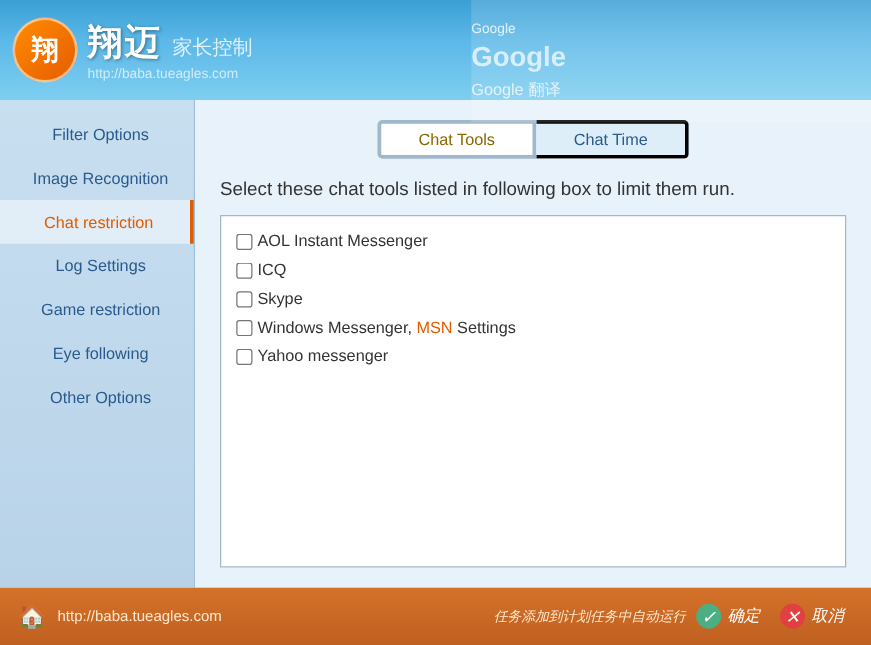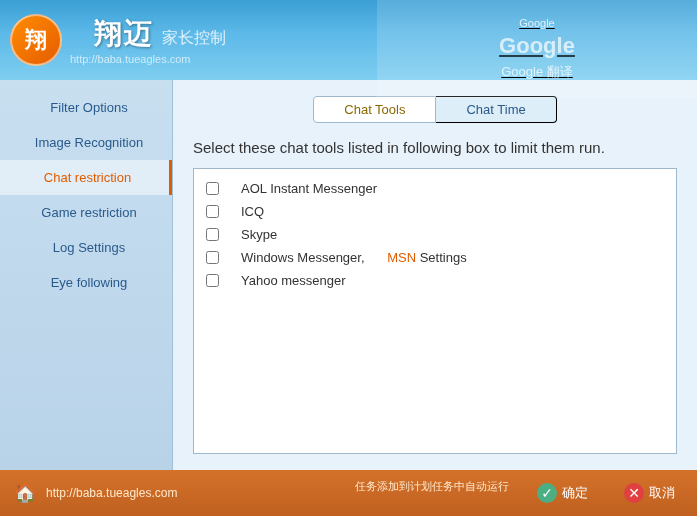--- a/index.html
+++ b/index.html
@@ -52,21 +52,21 @@
       color: #ffffffcc;
       margin-left: 4px;
     }
 
     
     .layout {
       display: flex;
       height: calc(516px - 80px - 46px);
     }
     .sidebar {
-      width: 173px;
+      width: 156px;
       background: linear-gradient(180deg, #c8dff0 0%, #b8d2e8 100%);
       display: flex;
       flex-direction: column;
       padding-top: 10px;
       border-right: 1px solid #a0c0d8;
     }
     .sidebar-item {
       padding: 10px 10px 10px 16px;
       cursor: pointer;
       color: #2a5a8c;
@@ -93,21 +93,21 @@
     }
 
     
     .tabs {
       display: flex;
       gap: 0;
       align-self: center;
     }
     .tab {
       padding: 5px 30px;
-      border: 1px solid #000000;
+      border: 3px solid #000000;
       cursor: pointer;
       font-size: 13px;
       background: #ddeef8;
       color: #2a5a8c;
     }
     .tab:first-child {
       border-radius: 4px 0 0 4px;
     }
     .tab:last-child {
       border-radius: 0 4px 4px 0;
@@ -133,36 +133,35 @@
       background: white;
       flex: 1;
       padding: 10px 12px;
       display: flex;
       flex-direction: column;
       gap: 4px;
       overflow-y: auto;
     }
     .listbox-item {
       display: flex;
-      align-items: center;
-      gap: 22px;
+      align-items: flex-end;
+      gap: 4px;
       font-size: 13px;
       color: #333;
       padding: 2px 0;
     }
     .listbox-item input[type="checkbox"] {
       width: 13px;
       height: 13px;
       cursor: pointer;
       accent-color: #3a9fd4;
     }
     .msn-highlight {
       color: #e05c00;
       font-weight: 500;
-      margin-left: 19px;
     }
 
     
     .footer {
       height: 46px;
       background: linear-gradient(180deg, #d4722a 0%, #c06020 100%);
       display: flex;
       align-items: center;
       justify-content: space-between;
       padding: 0 14px;
@@ -182,21 +181,23 @@
       display: flex;
       align-items: center;
       justify-content: center;
     }
     .footer-url {
       color: #ffe8cc;
       font-size: 12px;
     }
     .footer-right {
       display: flex;
-      gap: 20px;
+      align-items: center;
+      gap: 0;
+      font-style: italic;
     }
     .footer-btn {
       display: flex;
       align-items: center;
       gap: 5px;
       color: white;
       font-size: 13px;
       cursor: pointer;
       padding: 4px 8px;
       border-radius: 3px;
@@ -229,25 +230,24 @@
     
     .header-browser {
       position: absolute;
       right: 0;
       top: 0;
       width: 320px;
       height: 98px;
       background: rgba(255,255,255,0.15);
       display: flex;
       flex-direction: column;
-      align-items: center;
+      align-items: flex-start;
       justify-content: center;
       gap: 4px;
       overflow: hidden;
-      text-decoration: underline;
     }
     .browser-address {
       font-size: 11px;
       color: #ffffffcc;
     }
     .google-logo {
       font-size: 22px;
       font-weight: bold;
       color: white;
       opacity: 0.7;
@@ -257,21 +257,21 @@
       color: #ffffffbb;
     }
   </style>
 </head>
 <body>
 
 <div class="header">
   <div class="logo-area">
     <div class="logo-circle">翔</div>
     <div>
-      <div style="display:flex;align-items:baseline;gap:4px;margin-left:24px;">
+      <div style="display:flex;align-items:baseline;gap:4px;">
         <span class="logo-text">翔迈</span>
         <span class="logo-subtitle">家长控制</span>
       </div>
       <div style="color:#ffffffaa;font-size:11px;">http://baba.tueagles.com</div>
     </div>
   </div>
   <div class="header-browser">
     <div class="browser-address">Google</div>
     <div class="google-logo">Google</div>
     <div class="google-translate">Google 翻译</div>
@@ -284,27 +284,30 @@
     <div class="sidebar-item">
       <span>Filter Options</span>
     </div>
     <div class="sidebar-item">
       <span>Image Recognition</span>
     </div>
     <div class="sidebar-item active">
       <span>Chat restriction</span>
     </div>
     <div class="sidebar-item">
+      <span>Log Settings</span>
+    </div>
+    <div class="sidebar-item">
       <span>Game restriction</span>
     </div>
     <div class="sidebar-item">
-      <span>Log Settings</span>
-    </div>
-    <div class="sidebar-item">
       <span>Eye following</span>
+    </div>
+    <div class="sidebar-item">
+      <span>Other Options</span>
     </div>
   </div>
 
   <div class="main">
 
     <div class="tabs">
       <div class="tab active">
         <span>Chat Tools</span>
       </div>
       <div class="tab">

